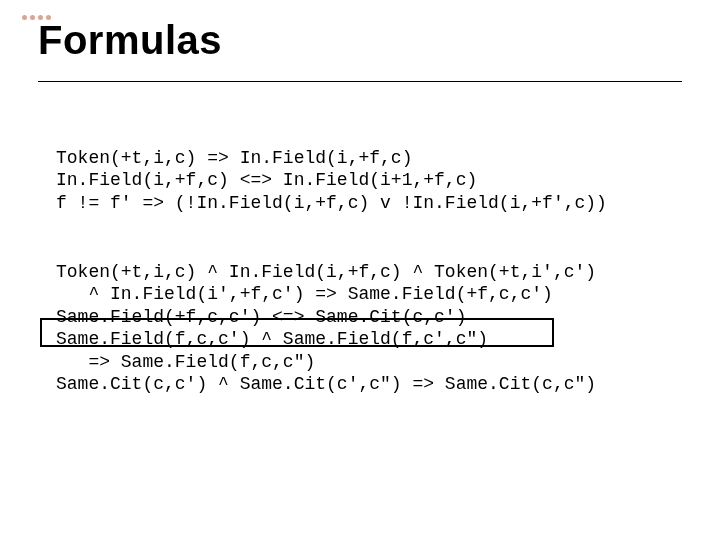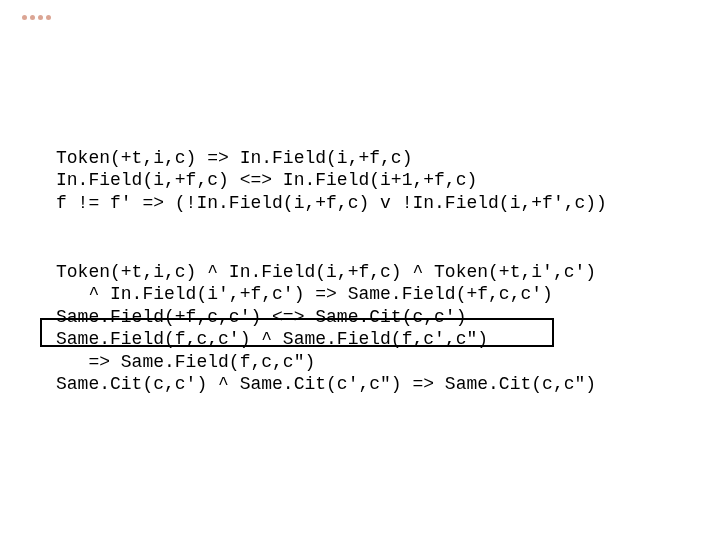--- a/index.html
+++ b/index.html
@@ -72,20 +72,23 @@
 
 <div class="slide">
 
   <div class="dots">
     <span class="dot"></span>
     <span class="dot"></span>
     <span class="dot"></span>
     <span class="dot"></span>
   </div>
 
+  <div class="title-block">
+    <div class="title">Formulas</div>
+  </div>
 
   <div class="body">
 <span>Token(+t,i,c) =&gt; In.Field(i,+f,c)</span>
 <span>In.Field(i,+f,c) &lt;=&gt; In.Field(i+1,+f,c)</span>
 <span>f != f' =&gt; (!In.Field(i,+f,c) v !In.Field(i,+f',c))</span>
 <div class="sep"></div>
 <span>Token(+t,i,c) ^ In.Field(i,+f,c) ^ Token(+t,i',c')</span>
 <span>   ^ In.Field(i',+f,c') =&gt; Same.Field(+f,c,c')</span>
 <span>Same.Field(+f,c,c') &lt;=&gt; Same.Cit(c,c')</span>
 <span>Same.Field(f,c,c') ^ Same.Field(f,c',c")</span>

